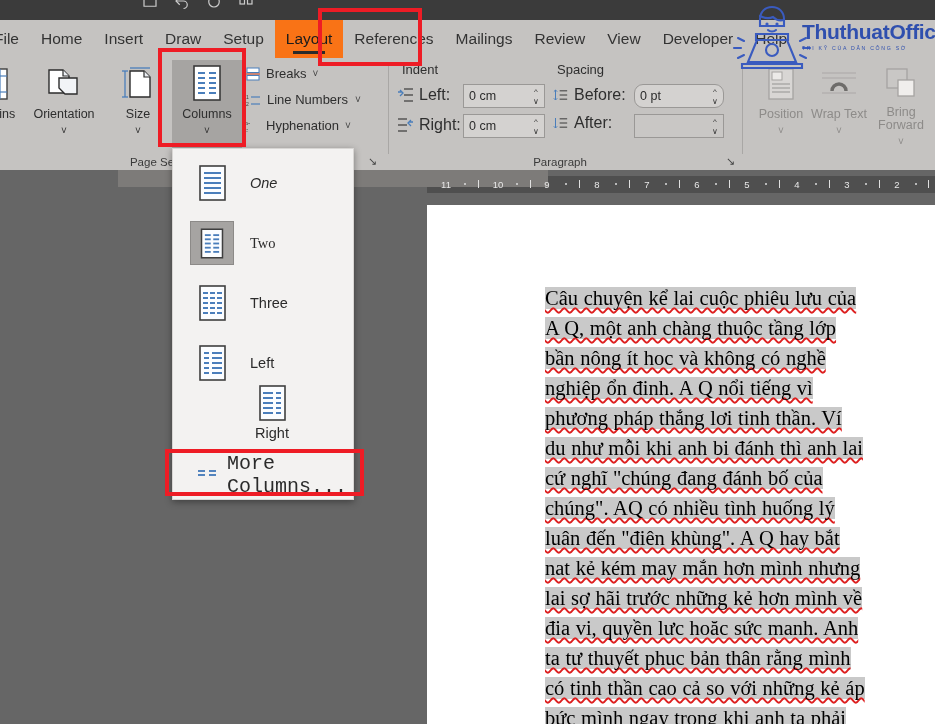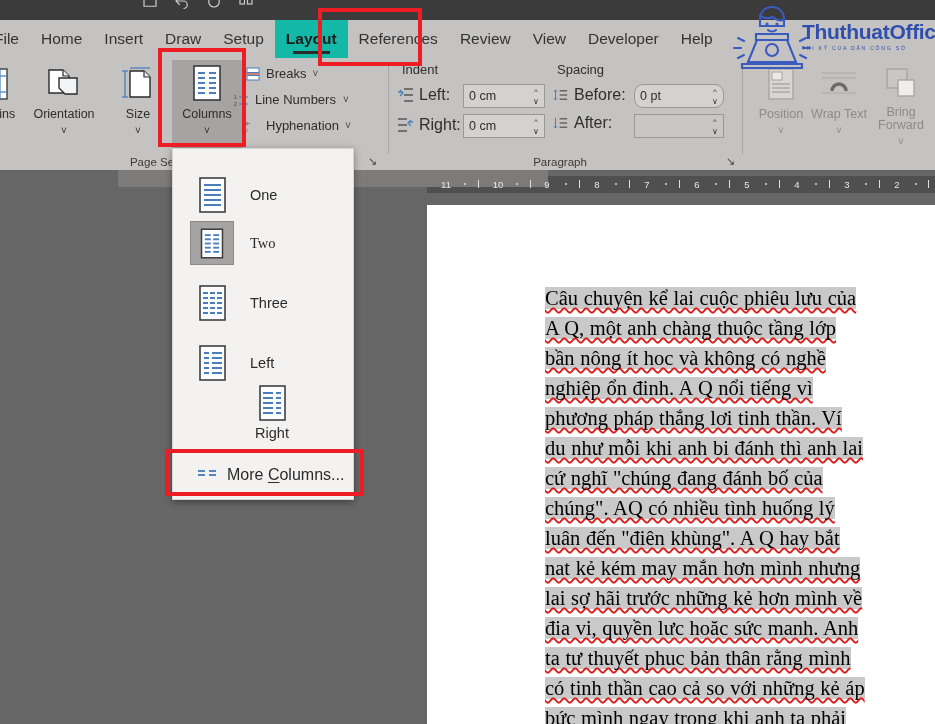--- a/index.html
+++ b/index.html
@@ -23,21 +23,21 @@
   .ribbon {
     position:absolute; left:0; top:20px; width:935px; height:150px;
     background:#c5c3c1;
   }
   .tabs {
     position:absolute; left:0; top:0; width:935px; height:38px;
     display:flex; align-items:center; font-size:15.5px; color:#333;
   }
   .tab { padding:0 11px; height:38px; line-height:38px; white-space:nowrap; position:relative; }
   .tab.first { padding-left:0; margin-left:-6px; }
-  .tab.active { font-weight:bold; color:#1c1c1c; background:#14b8a6; }
+  .tab.active { font-weight:normal; color:#1c1c1c; background:#f97316; }
   .tab.active::after {
     content:""; position:absolute; left:18px; right:18px; bottom:4px;
     height:3px; background:#2b2b2b;
   }
 
   
   .rbody { position:absolute; left:0; top:38px; width:935px; height:112px; }
   .grp { position:absolute; top:0; height:112px; }
   .grp-label {
     position:absolute; bottom:2px; width:100%; text-align:center;
@@ -142,21 +142,21 @@
     display:flex; align-items:center; justify-content:center;
   }
   .dd-icon-wrap.sel { background:#a6a4a2; border:1px solid #8c8a88; }
   .dd-label { margin-left:16px; font-size:14.5px; color:#2b2b2b; }
   .dd-sep { position:absolute; left:0; top:300px; width:182px; height:1px; background:#e2e0de; }
   .dd-more {
     position:absolute; left:0; top:301px; width:182px; height:50px;
     display:flex; align-items:center;
   }
   .dd-more .mi { margin-left:24px; width:20px; }
-  .dd-more .ml { margin-left:10px; font-size:16px; color:#2b2b2b; }
+  .dd-more .ml { margin-left:10px; font-size:20px; color:#2b2b2b;font-family:Liberation Mono, monospace; }
 
   
   .redbox { position:absolute; border:4px solid #ee1c25; pointer-events:none; }
 
   u.acc { text-decoration-thickness:1px; text-underline-offset:2px; }
 </style>
 </head>
 <body>
 
 <div class="titlebar">
@@ -182,20 +182,21 @@
 <div class="ribbon">
 
   <div class="tabs">
     <div class="tab first"><span>File</span></div>
     <div class="tab"><span>Home</span></div>
     <div class="tab"><span>Insert</span></div>
     <div class="tab"><span>Draw</span></div>
     <div class="tab"><span>Setup</span></div>
     <div class="tab active"><span>Layout</span></div>
     <div class="tab"><span>References</span></div>
+    <div class="tab"><span>Mailings</span></div>
     <div class="tab"><span>Review</span></div>
     <div class="tab"><span>View</span></div>
     <div class="tab"><span>Developer</span></div>
     <div class="tab"><span>Help</span></div>
   </div>
 
   <div class="rbody">
 
     <div class="grp" style="left:-40px; width:425px;">
 
@@ -267,21 +268,21 @@
           <svg width="14" height="14" viewBox="0 0 14 14">
             <rect x="1" y="1" width="12" height="4.5" fill="#fff" stroke="#4a7ebb" stroke-width="1"></rect>
             <rect x="1" y="8.5" width="12" height="4.5" fill="#fff" stroke="#4a7ebb" stroke-width="1"></rect>
             <line x1="0" y1="7" x2="14" y2="7" stroke="#d24726" stroke-width="1"></line>
           </svg>
         </span>
         <span>Breaks</span>
         <span class="chev">˅</span>
       </div>
 
-      <div class="smallitem" style="left:273px; top:34px;gap:7px;">
+      <div class="smallitem" style="left:285px; top:34px;gap:7px;">
         <span class="sico">
           <svg width="14" height="14" viewBox="0 0 14 14">
             <text x="0" y="6" font-size="5" fill="#3a3a3a" font-family="Liberation Sans">1</text>
             <text x="0" y="13" font-size="5" fill="#3a3a3a" font-family="Liberation Sans">2</text>
             <line x1="5" y1="4" x2="14" y2="4" stroke="#4a7ebb" stroke-width="1.2"></line>
             <line x1="5" y1="11" x2="14" y2="11" stroke="#4a7ebb" stroke-width="1.2"></line>
           </svg>
         </span>
         <span>Line Numbers</span>
         <span class="chev">˅</span>
@@ -517,21 +518,21 @@
     <div><span class="ln sq">lai sợ hãi trước những kẻ hơn mình về</span></div>
     <div><span class="ln sq">đia vi, quyền lưc hoăc sức manh. Anh</span></div>
     <div><span class="ln sq">ta tư thuyết phuc bản thân rằng mình</span></div>
     <div><span class="ln sq">có tinh thần cao cả so với những kẻ áp</span></div>
     <div><span class="ln sq">bức mình ngay trong khi anh ta phải</span></div>
   </div>
 </div>
 
 <div class="dropdown">
 
-  <div class="dd-item" style="top:16px;">
+  <div class="dd-item" style="top:4px;font-style:italic;">
     <div class="dd-icon-wrap">
       <svg width="31" height="38" viewBox="0 0 31 38">
         <rect x="3" y="2" width="25" height="34" fill="#fbfdff" stroke="#3f3f3f" stroke-width="1.6"></rect>
         <g stroke="#4a7ebb" stroke-width="2">
           <line x1="7" y1="9" x2="24" y2="9"></line>
             <line x1="7" y1="14" x2="24" y2="14"></line>
           <line x1="7" y1="19" x2="24" y2="19"></line>
             <line x1="7" y1="24" x2="24" y2="24"></line>
           <line x1="7" y1="29" x2="24" y2="29"></line>
         </g>

